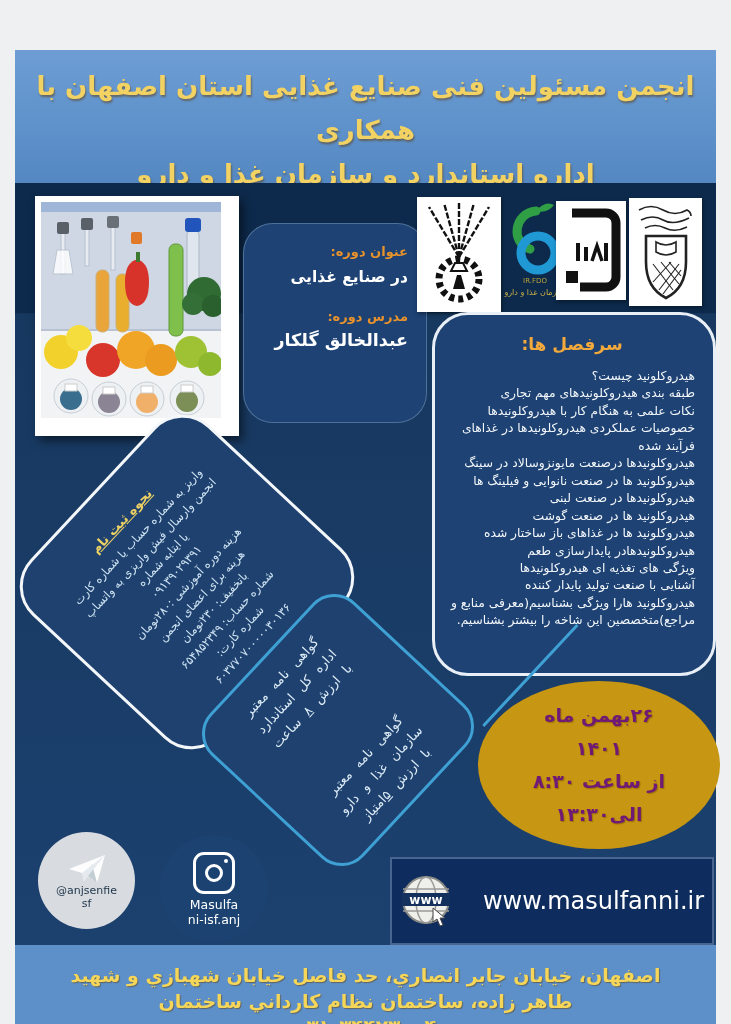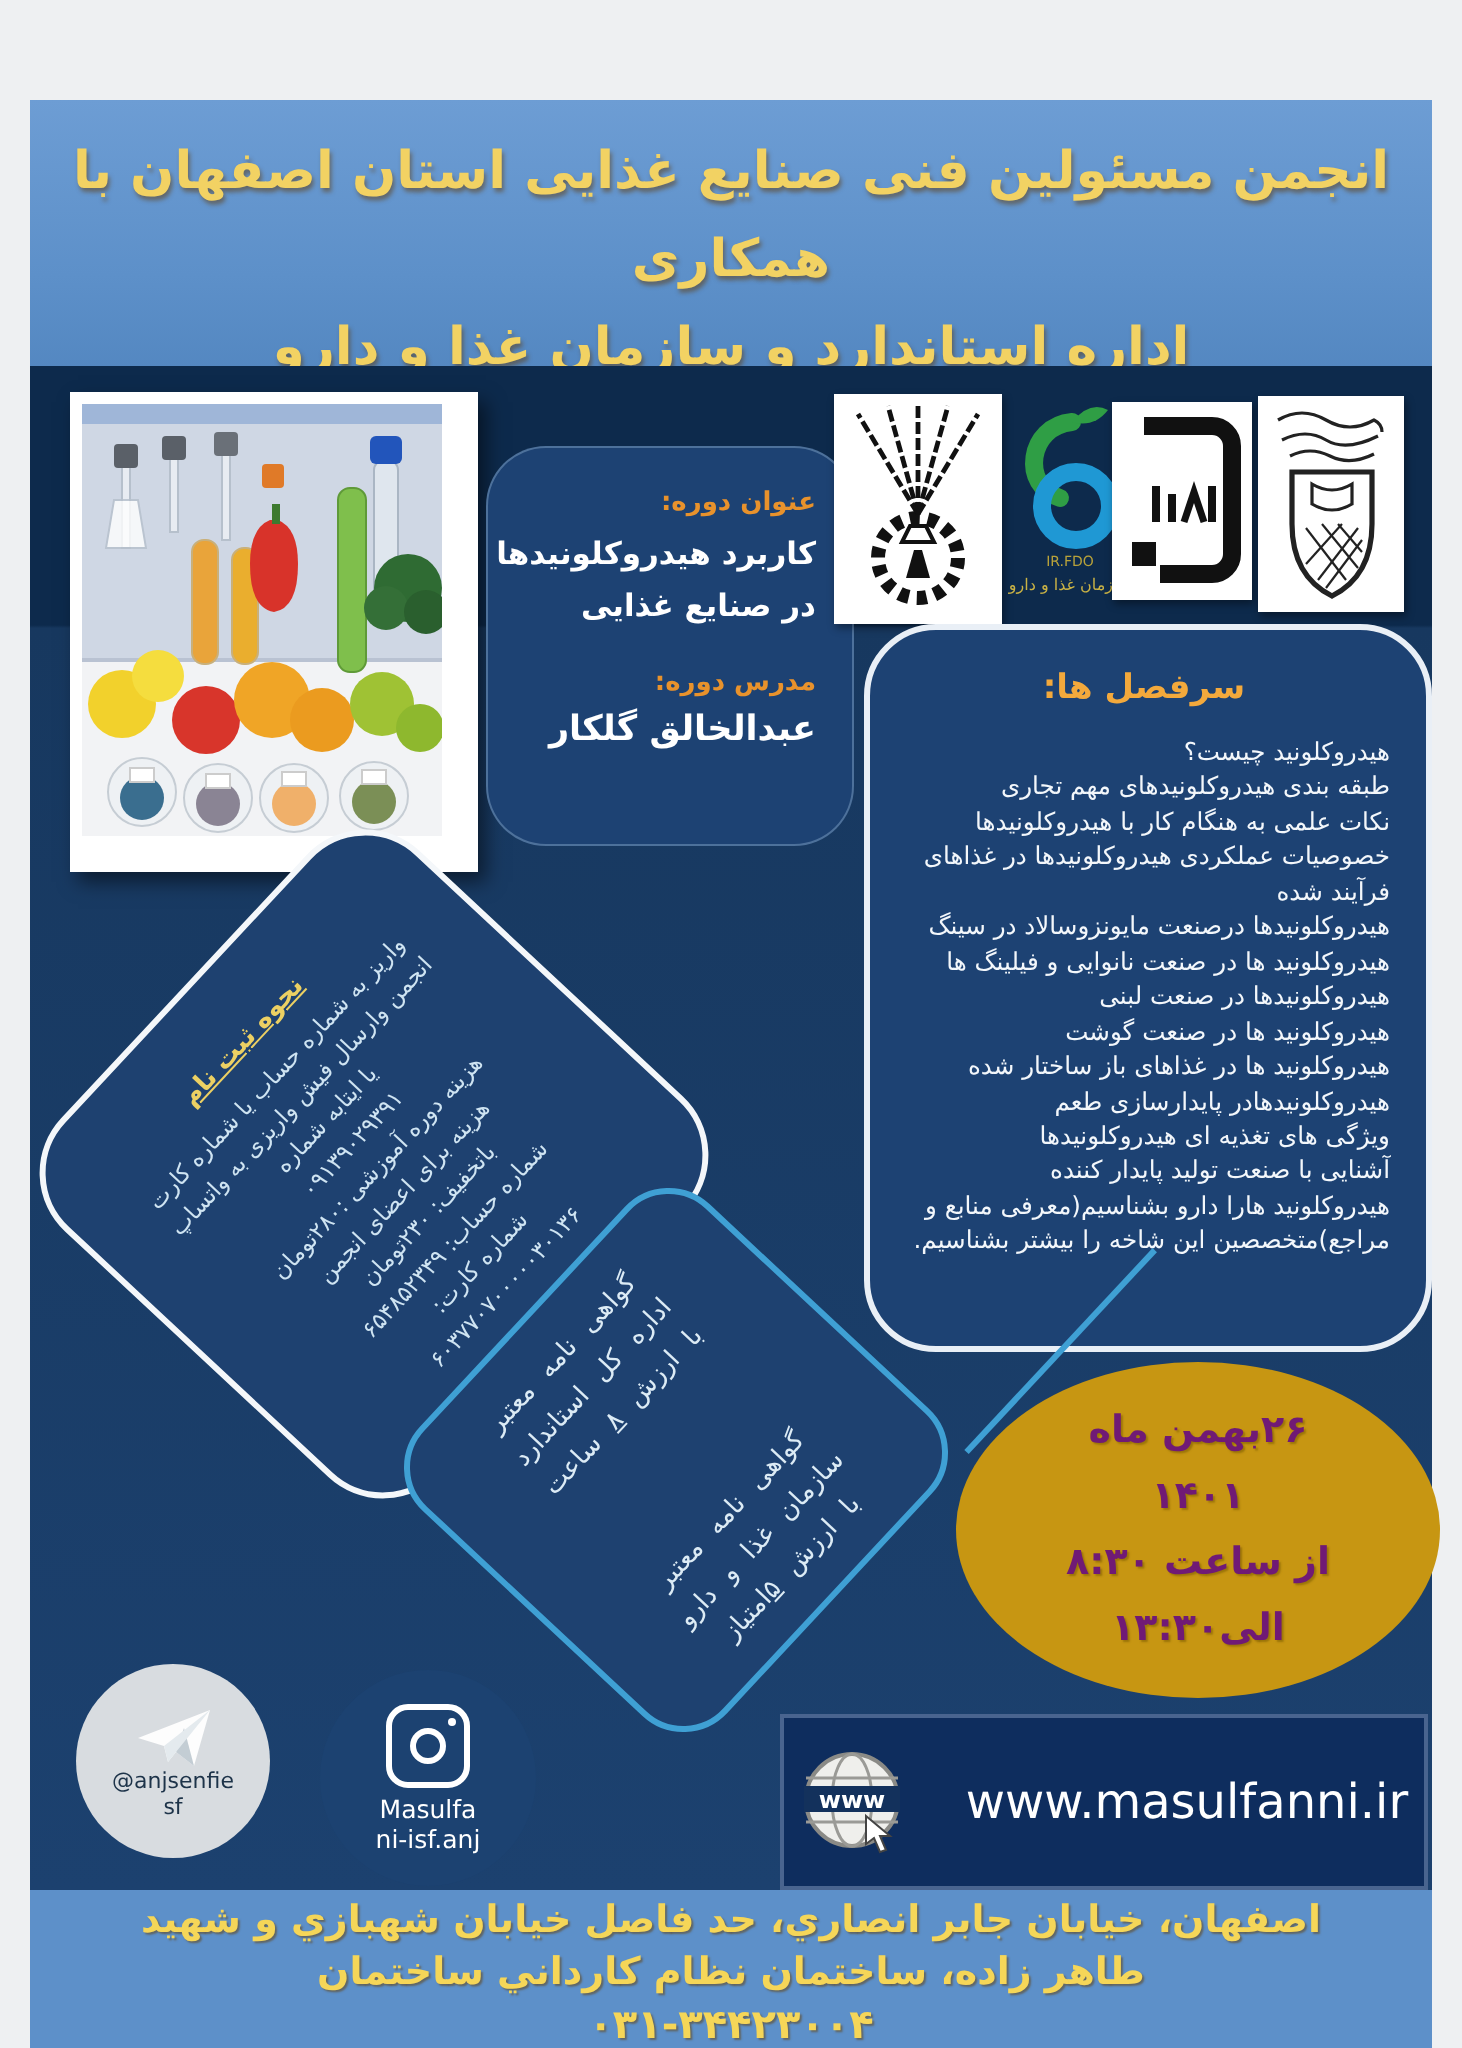--- a/index.html
+++ b/index.html
@@ -72,21 +72,21 @@
         border-radius:50%;box-sizing:border-box;}
   .ig-glyph .dot{position:absolute;right:4px;top:4px;width:4px;height:4px;background:#fff;border-radius:50%;}
   .instagram .caption{color:#fff;font-weight:normal;font-size:12.5px;line-height:1.2;text-align:center;}
   
   .website{position:absolute;left:375px;top:674px;width:324px;height:88px;background:#0e2d5e;
         border:2px solid #49648f;box-sizing:border-box;display:flex;align-items:center;justify-content:center;
         gap:29px;color:#fff;font-size:24px;cursor:pointer;}
   
   .footer{position:absolute;left:15px;top:945px;width:701px;height:79px;background:var(--footer_blue,#5d90c9);
         color:#f5d658;font-weight:bold;text-align:center;font-size:19px;line-height:26px;direction:rtl;
-        padding-top:2px;box-sizing:border-box;text-shadow:1px 1px 1px rgba(100,60,0,.5);}
+        padding-top:17px;box-sizing:border-box;text-shadow:1px 1px 1px rgba(100,60,0,.5);}
   .phone{direction:ltr;display:inline-block;font-size:20px;letter-spacing:2px;}
 </style>
 </head>
 <body>
 
 <div class="page">
 
   <div class="header">
     <div>انجمن مسئولین فنی صنایع غذایی استان اصفهان با</div>
     <div>همکاری</div>
@@ -141,21 +141,20 @@
         <rect x="24" y="182" width="12" height="7" fill="#fff" stroke="#ccc"></rect>
         <rect x="62" y="185" width="12" height="7" fill="#fff" stroke="#ccc"></rect>
         <rect x="100" y="184" width="12" height="7" fill="#fff" stroke="#ccc"></rect>
         <rect x="140" y="183" width="12" height="7" fill="#fff" stroke="#ccc"></rect>
       </svg>
     </div>
 
     <div class="course-box">
       <div class="course-label">عنوان دوره:</div>
       <div class="course-title">
-        <div>کاربرد هیدروکلونیدها</div>
         <div>در صنایع غذایی</div>
       </div>
       <div class="course-label" style="margin-top:18px;">مدرس دوره:</div>
       <div class="course-instructor">عبدالخالق گلکار</div>
     </div>
 
     <div class="logo-box logo-assoc">
       <svg width="84" height="115" viewBox="0 0 84 115">
         <circle cx="42" cy="82" r="20" fill="none" stroke="#111" stroke-width="7" stroke-dasharray="5 4"></circle>
         <path d="M34,74 h16 l-4,-8 h-8 z" fill="none" stroke="#111" stroke-width="2"></path>
@@ -219,21 +218,21 @@
           <div class="syllabus-item">نکات علمی به هنگام کار با هیدروکلونیدها</div>
           <div class="syllabus-item">خصوصیات عملکردی هیدروکلونیدها در غذاهای فرآیند شده</div>
           <div class="syllabus-item">هیدروکلونیدها درصنعت مایونزوسالاد در سینگ</div>
           <div class="syllabus-item">هیدروکلونید ها در صنعت نانوایی و فیلینگ ها</div>
           <div class="syllabus-item">هیدروکلونیدها در صنعت لبنی</div>
           <div class="syllabus-item">هیدروکلونید ها در صنعت گوشت</div>
           <div class="syllabus-item">هیدروکلونید ها در غذاهای باز ساختار شده</div>
           <div class="syllabus-item">هیدروکلونیدهادر پایدارسازی طعم</div>
           <div class="syllabus-item">ویژگی های تغذیه ای هیدروکلونیدها</div>
           <div class="syllabus-item">آشنایی با صنعت تولید پایدار کننده</div>
-          <div class="syllabus-item">هیدروکلونید هارا دارو بشناسیم(معرفی منابع و مراجع)متخصصین این شاخه را بیشتر بشناسیم.</div>
+          <div class="syllabus-item">هیدروکلونید هارا ویژگی بشناسیم(معرفی منابع و مراجع)متخصصین این شاخه را بیشتر بشناسیم.</div>
         </div>
     </div>
 
     <div class="diamond diamond1">
       <div class="d-content">
         <div class="reg-heading">نحوه ثبت نام</div>
         <div>
             <div class="reg-line">واریز به شماره حساب یا شماره کارت</div>
             <div class="reg-line">انجمن وارسال فیش واریزی به واتساپ</div>
             <div class="reg-line">یا ایتابه شماره</div>

